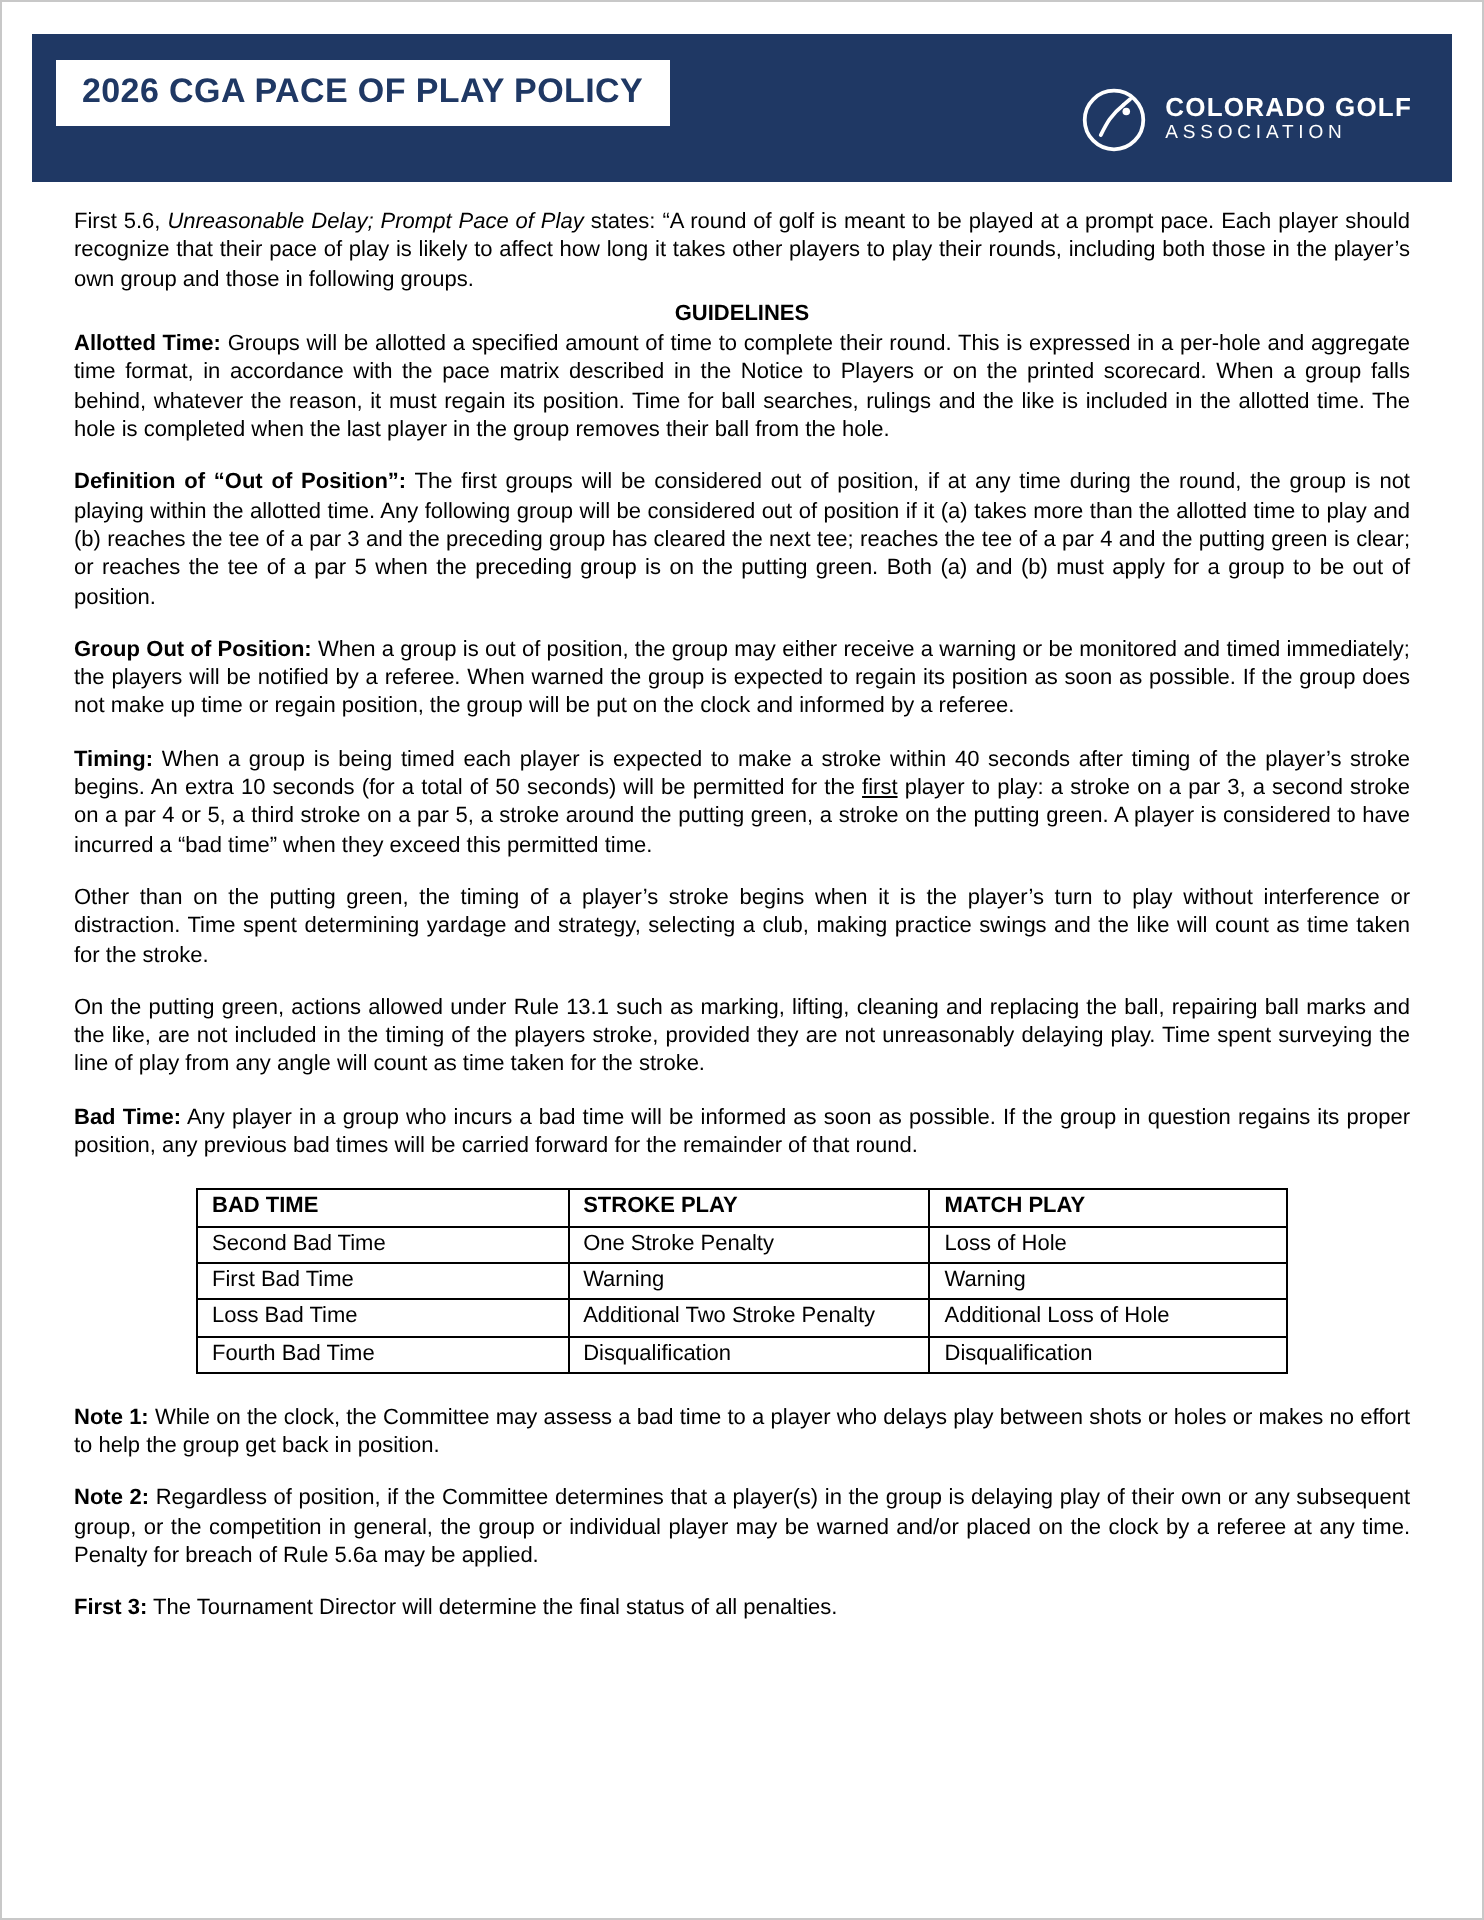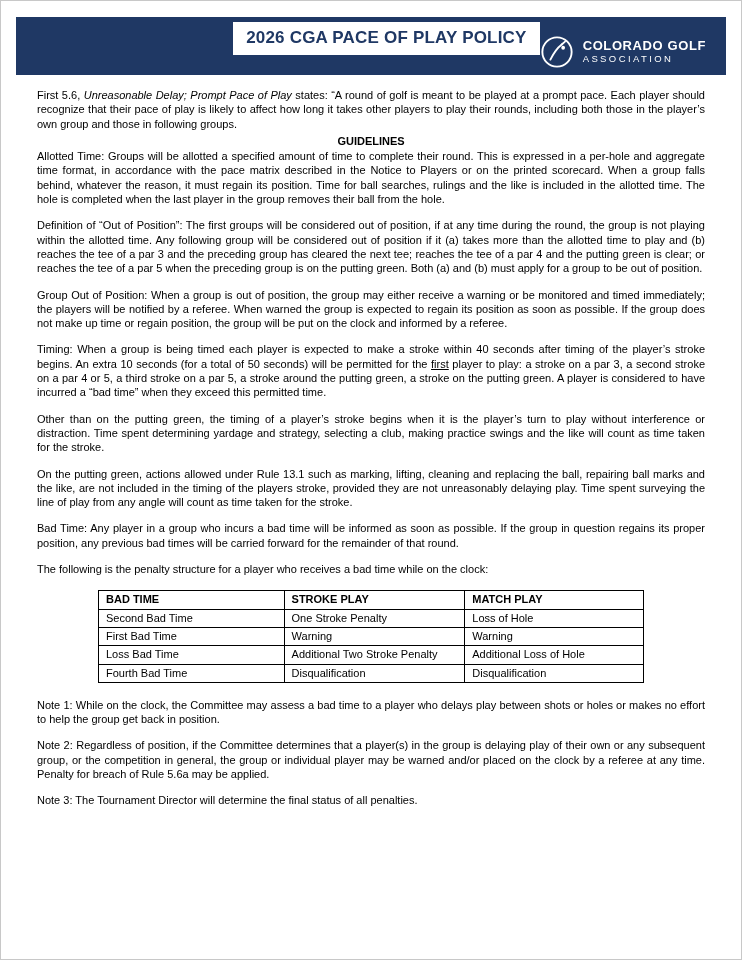--- a/index.html
+++ b/index.html
@@ -3,40 +3,40 @@
 <meta charset="utf-8">
 <style>
   * { margin:0; padding:0; box-sizing:border-box; }
   html,body { background:#e9e9e9; }
   body { font-family:"Liberation Sans", sans-serif; }
   .page {
     width:742px; height:960px; background:#ffffff; margin:0 auto;
     border:1px solid #c8c8c8; position:relative; overflow:hidden;
   }
   .banner {
-    margin:16px 15px 0 15px; height:58px; background:#1f3864;
-    display:flex; align-items:center; justify-content:flex-end;
+    margin:16px 15px 0 15px; height:74px; background:#1f3864;
+    display:flex; align-items:center; justify-content:space-between;
     padding:0 20px 16px 12px;
   }
   .title-box { background:#ffffff; padding:6px 13px 7px 13px; }
   .title { color:#1f3864; font-size:17px; font-weight:bold; letter-spacing:0.2px; white-space:nowrap; }
   .logo { display:flex; align-items:center; gap:9px; color:#ffffff;margin-top:28px; }
   .logo-icon { width:34px; height:34px; display:inline-block; }
   .logo-text { display:flex; flex-direction:column; line-height:1.15; }
   .logo-text .l1 { font-weight:bold; font-size:13px; letter-spacing:0.6px; }
   .logo-text .l2 { font-size:9.5px; letter-spacing:2.4px; font-weight:normal; }
   .content {
     margin:13px 36px 0 36px; font-size:11px; line-height:1.3;
     color:#000000; text-align:justify;
   }
   .para { margin:0 0 12px 0; }
   .para.tight { margin-bottom:3px; }
   .heading { text-align:center; font-weight:bold; margin:0 0 1px 0; }
   .heading.pen { margin-top:2px; }
-  b.lbl { font-weight:normal; }
+  b.lbl { font-weight:bold; }
   i.itl { font-style:italic; }
   .ul { text-decoration:underline; }
   table.ptable {
     border-collapse:collapse; width:546px; margin:14px auto 15px auto;
     font-size:11px; text-align:left;
   }
   table.ptable th, table.ptable td {
     border:1px solid #000000; padding:1px 7px 2px 7px; text-align:left;
     font-weight:normal;
   }
@@ -84,21 +84,20 @@
 
     <p class="para"><b class="lbl">Timing:</b><span> When a group is being timed each player is expected to make a stroke within 40 seconds after timing of the player’s stroke begins. An extra 10 seconds (for a total of 50 seconds) will be permitted for the </span><span class="ul">first</span><span> player to play: a stroke on a par 3, a second stroke on a par 4 or 5, a third stroke on a par 5, a stroke around the putting green, a stroke on the putting green. A player is considered to have incurred a “bad time” when they exceed this permitted time.</span></p>
 
     <p class="para">Other than on the putting green, the timing of a player’s stroke begins when it is the player’s turn to play without interference or distraction. Time spent determining yardage and strategy, selecting a club, making practice swings and the like will count as time taken for the stroke.</p>
 
     <p class="para">On the putting green, actions allowed under Rule 13.1 such as marking, lifting, cleaning and replacing the ball, repairing ball marks and the like, are not included in the timing of the players stroke, provided they are not unreasonably delaying play. Time spent surveying the line of play from any angle will count as time taken for the stroke.</p>
 
     <p class="para"><b class="lbl">Bad Time:</b><span> Any player in a group who incurs a bad time will be informed as soon as possible. If the group in question regains its proper position, any previous bad times will be carried forward for the remainder of that round.</span></p>
 
 
-    <p class="para tight">The following is the penalty structure for a player who receives a bad time while on the clock:</p>
 
     <table class="ptable">
       <colgroup>
           <col class="c1">
           <col class="c2">
           <col class="c3">
         </colgroup>
       <thead>
         <tr>
           <th>BAD TIME</th>
@@ -127,16 +126,16 @@
           <td>Disqualification</td>
           <td>Disqualification</td>
         </tr>
       </tbody>
     </table>
 
     <p class="para"><b class="lbl">Note 1:</b><span> While on the clock, the Committee may assess a bad time to a player who delays play between shots or holes or makes no effort to help the group get back in position.</span></p>
 
     <p class="para"><b class="lbl">Note 2:</b><span> Regardless of position, if the Committee determines that a player(s) in the group is delaying play of their own or any subsequent group, or the competition in general, the group or individual player may be warned and/or placed on the clock by a referee at any time. Penalty for breach of Rule 5.6a may be applied.</span></p>
 
-    <p class="para"><b class="lbl">Note 3:</b><span> The Tournament Director will determine the final status of all penalties.</span></p>
+    <p class="para"><b class="lbl">First 3:</b><span> The Tournament Director will determine the final status of all penalties.</span></p>
 
   </div>
 </div>
 
 </body></html>

